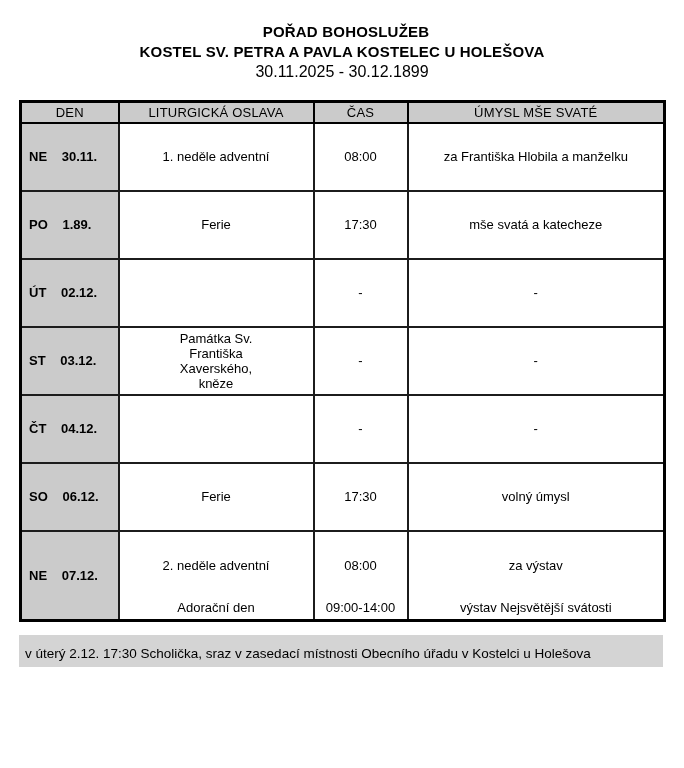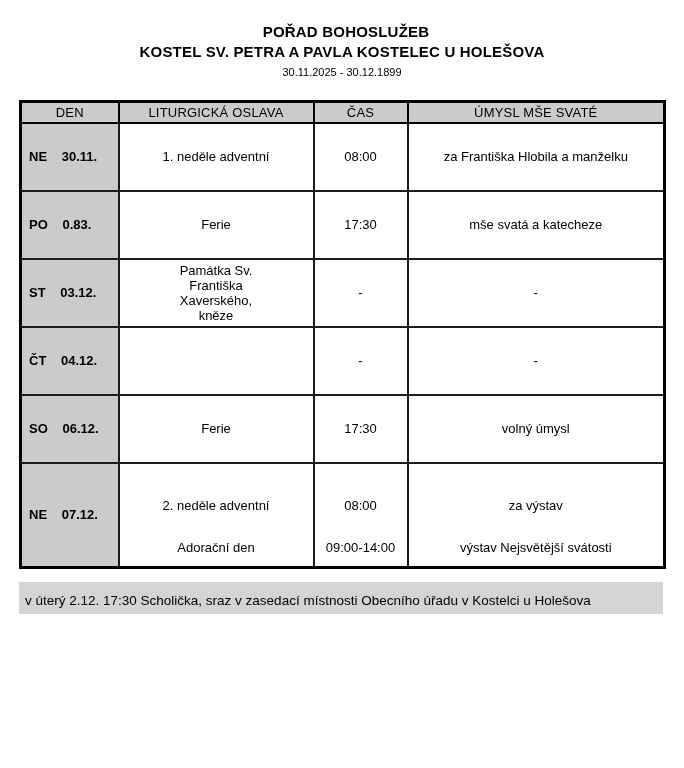--- a/index.html
+++ b/index.html
@@ -9,21 +9,21 @@
     font-family: "Liberation Sans", sans-serif;
     color: #000000;
     overflow: hidden;
   }
   .page { width: 684px; height: 768px; position: relative; }
 
   
   .doc-header { padding-top: 22px; text-align: center; }
   .doc-title    { font-size: 15px; font-weight: bold; line-height: 20px; letter-spacing: 0.2px; padding-left: 8px; }
   .doc-subtitle { font-size: 15px; font-weight: bold; line-height: 20px; letter-spacing: 0.2px; }
-  .doc-daterange{ font-size: 11px; line-height: 20px; }
+  .doc-daterange{ font-size: 16px; line-height: 20px; }
 
   
   table.schedule {
     border-collapse: collapse;
     table-layout: fixed;
     width: 644px;
     margin: 18px 0 0 19px;
     border: 3px solid #000;
   }
   .schedule th {
@@ -47,21 +47,21 @@
     background: var(--cell-gray, #cbcbcb);
     font-weight: bold;
     text-align: left;
     padding-left: 7px;
     white-space: nowrap;
   }
   td.day-cell .day-abbr { display: inline-block; }
   td.day-cell .day-date { display: inline-block; margin-left: 11px; }
 
   
-  td.stack-cell { padding: 8px; vertical-align: top; }
+  td.stack-cell { padding: 0; vertical-align: top; }
   .stack {
     display: flex; flex-direction: column;
     height: 86px; width: 100%;
   }
   .stack-top {
     flex: 1 1 auto;
     display: flex; align-items: center; justify-content: center;
   }
   .stack-bottom {
     flex: 0 0 auto;
@@ -111,25 +111,34 @@
           <span class="day-abbr">NE</span>
           <span class="day-date">30.11.</span>
         </td>
         <td>1. neděle adventní</td>
         <td>08:00</td>
         <td>za Františka Hlobila a manželku</td>
       </tr>
       <tr class="body-row">
         <td class="day-cell">
           <span class="day-abbr">PO</span>
-          <span class="day-date">0.83.</span>
+          <span class="day-date">1.89.</span>
         </td>
         <td>Ferie</td>
         <td>17:30</td>
         <td>mše svatá a katecheze</td>
+      </tr>
+      <tr class="body-row">
+        <td class="day-cell">
+          <span class="day-abbr">ÚT</span>
+          <span class="day-date">02.12.</span>
+        </td>
+        <td></td>
+        <td>-</td>
+        <td>-</td>
       </tr>
       <tr class="body-row">
         <td class="day-cell">
           <span class="day-abbr">ST</span>
           <span class="day-date">03.12.</span>
         </td>
         <td style="padding:0 44px">Památka Sv. Františka Xaverského, kněze</td>
         <td>-</td>
         <td>-</td>
       </tr>

